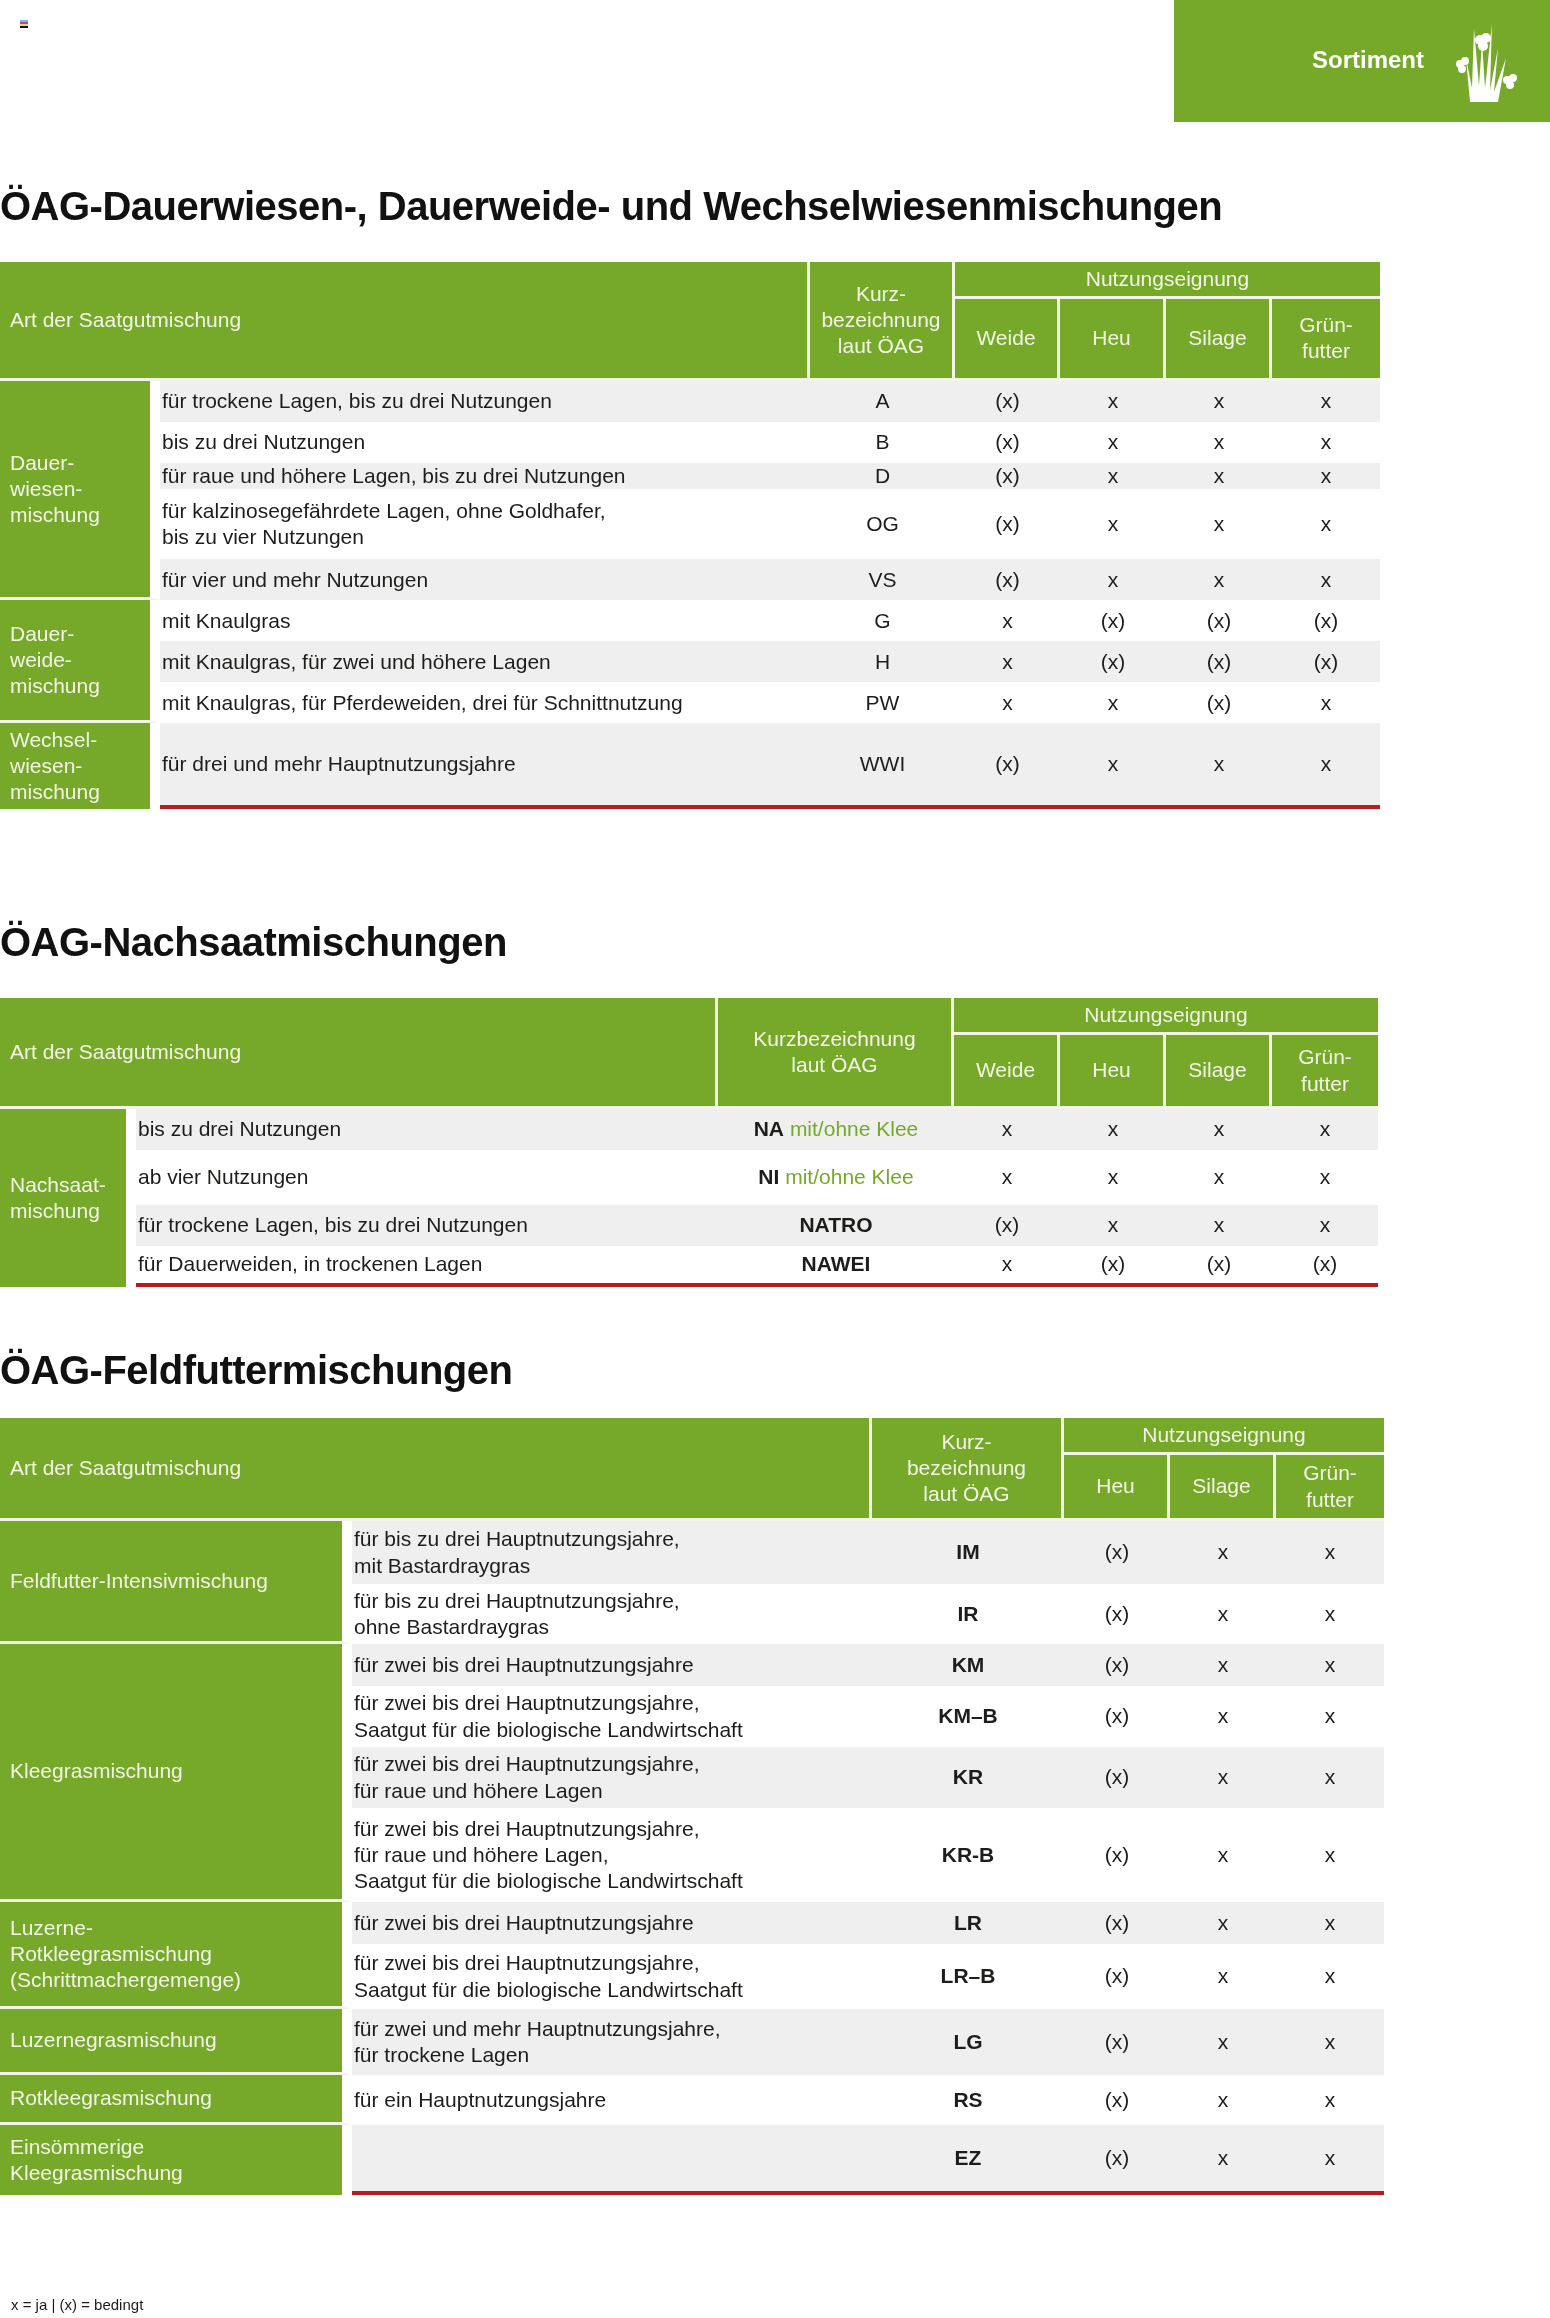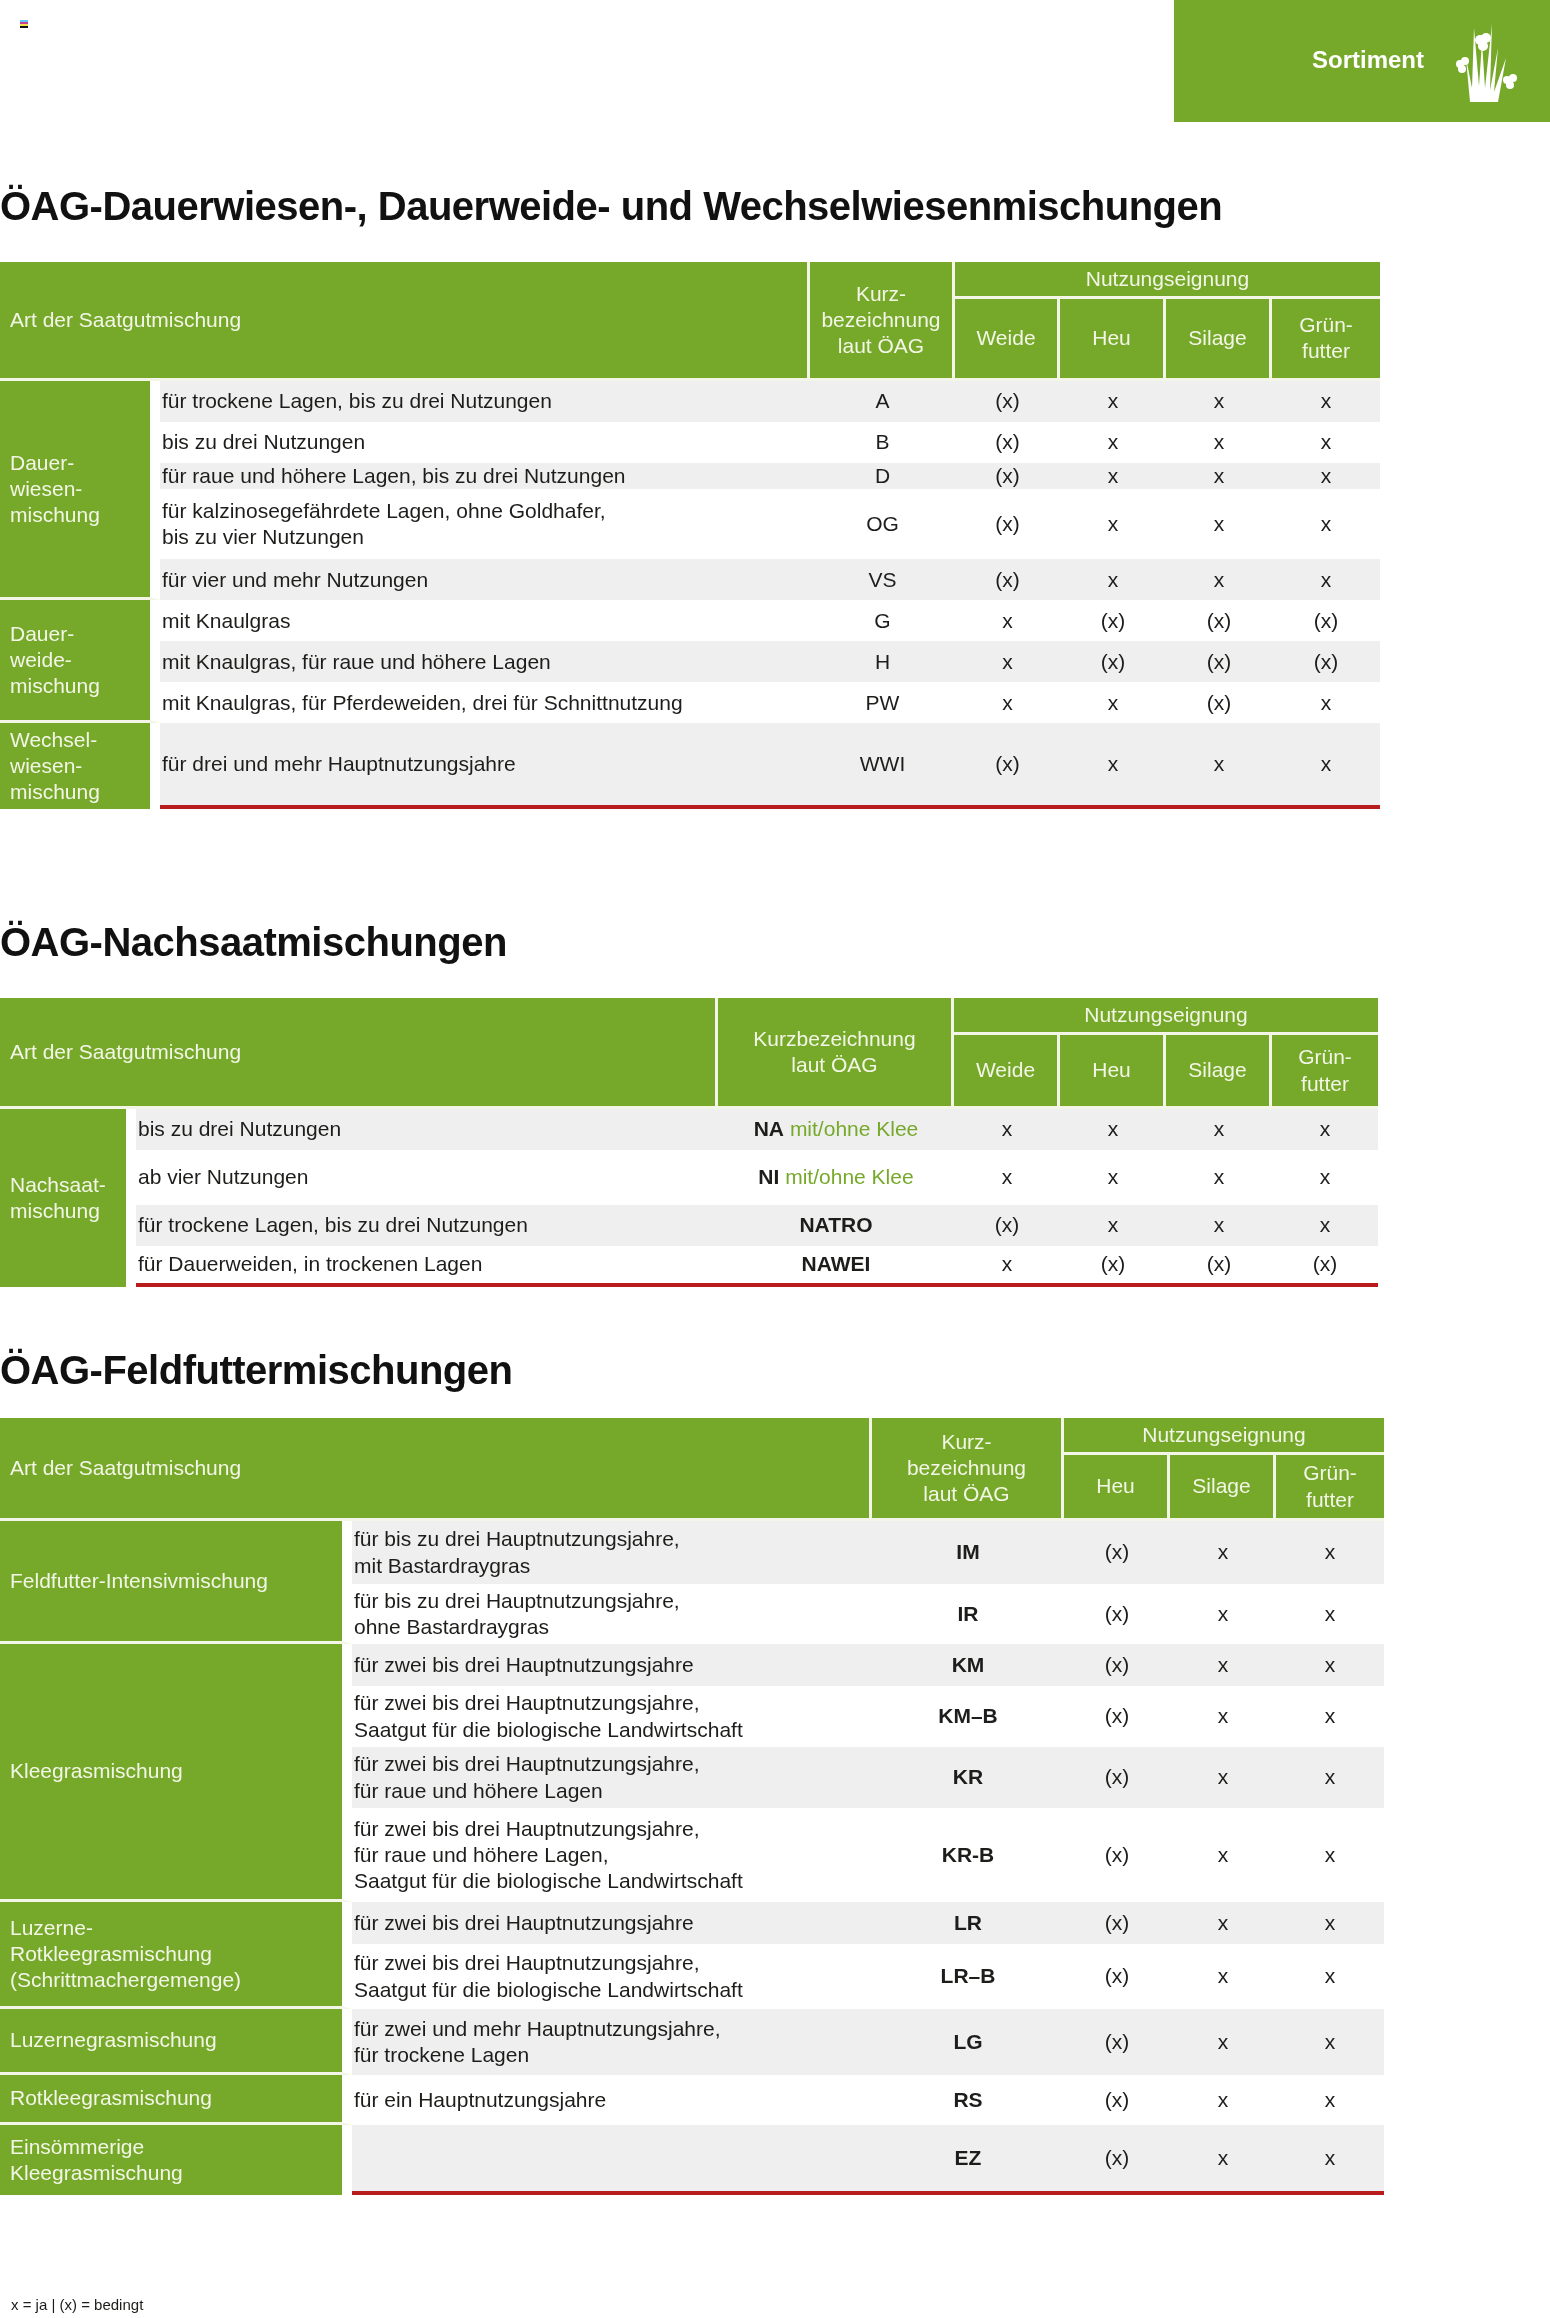--- a/index.html
+++ b/index.html
@@ -126,21 +126,21 @@
     <tr class="even" style="height:41px">
       <td class="grp" rowspan="3"><span>Dauer-</span><br><span>weide-</span><br><span>mischung</span></td>
       <td class="desc">mit Knaulgras</td>
       <td class="c">G</td>
       <td class="c">x</td>
       <td class="c">(x)</td>
       <td class="c">(x)</td>
       <td class="c">(x)</td>
     </tr>
     <tr class="odd" style="height:41px">
-      <td class="desc">mit Knaulgras, für raue und höhere Lagen</td>
+      <td class="desc">mit Knaulgras, für zwei und höhere Lagen</td>
       <td class="c">H</td>
       <td class="c">x</td>
       <td class="c">(x)</td>
       <td class="c">(x)</td>
       <td class="c">(x)</td>
     </tr>
     <tr class="even" style="height:41px">
       <td class="desc">mit Knaulgras, für Pferdeweiden, drei für Schnittnutzung</td>
       <td class="c">PW</td>
       <td class="c">x</td>

